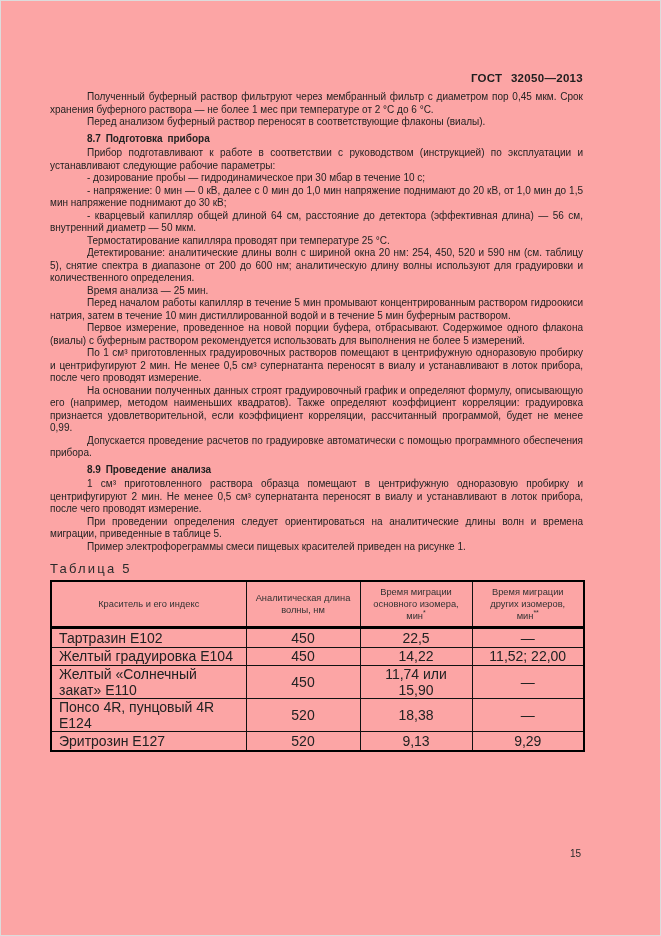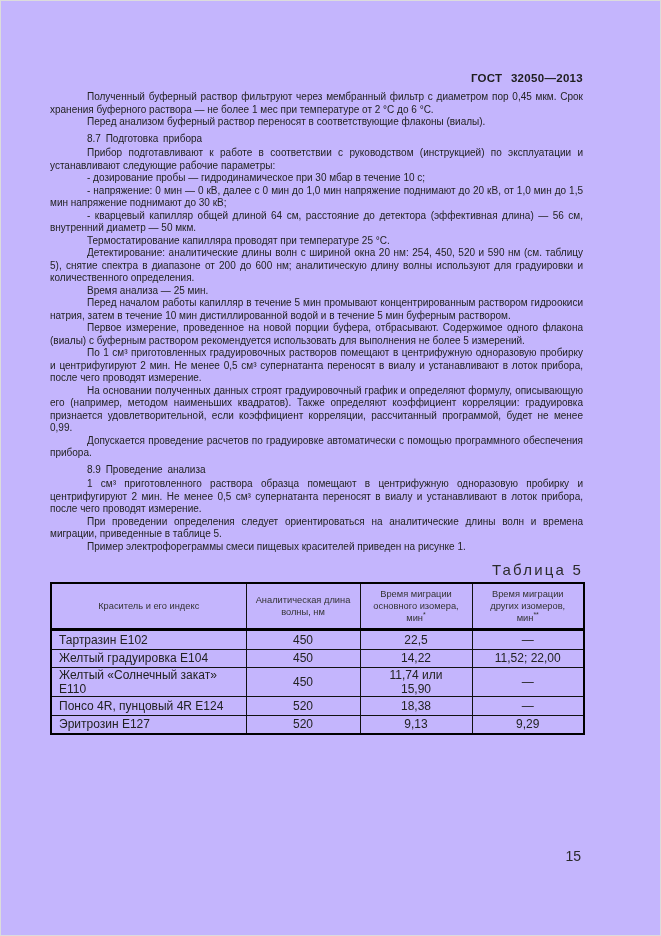--- a/index.html
+++ b/index.html
@@ -1,21 +1,21 @@
 <!DOCTYPE html>
 <html lang="ru"><head>
 <meta charset="utf-8">
 <style>
   html, body { margin: 0; padding: 0; background: #f2f2f2; }
   .page {
     position: relative;
     width: 661px;
     height: 936px;
     margin: 0 auto;
-    background: #c4b5fd;
+    background: #fca5a5;
     border: 1px solid #dcdcdc;
     box-sizing: border-box;
     overflow: hidden;
     font-family: "Liberation Sans", "DejaVu Sans", sans-serif;
     color: #1e1e1e;
   }
   .content {
     position: absolute;
     left: 49px;
     top: 71px;
@@ -31,32 +31,31 @@
   }
   .para, .heading {
     margin: 0;
     font-size: 10px;
     line-height: 12.5px;
     text-align: justify;
     text-indent: 37px;
     color: #232323;
   }
   .heading {
-    font-weight: normal;
+    font-weight: bold;
     text-align: left;
     margin-top: 4px;
     margin-bottom: 2px;
     word-spacing: 2px;
   }
   .table-label {
     margin: 8px 0 4px 0;
-    font-size: 15px;
+    font-size: 13px;
     letter-spacing: 2.2px;
     color: #2b2b2b;
-    text-align: right;
   }
   table.data-table {
     border-collapse: collapse;
     table-layout: fixed;
     width: 533px;
     border: 2px solid #000;
   }
   table.data-table th,
   table.data-table td {
     border: 1px solid #111;
@@ -67,37 +66,37 @@
     border-bottom: 3px solid #000;
     font-size: 9.3px;
     line-height: 12px;
     text-align: center;
     vertical-align: middle;
     padding: 4px 8px;
     height: 30px;
     color: #333;
   }
   table.data-table td {
-    font-size: 12px;
+    font-size: 14px;
     height: 17.5px;
-    padding: 0 16px;
+    padding: 0 9px;
     text-align: center;
     vertical-align: middle;
     color: #222;
   }
   table.data-table td.cell-left {
     text-align: left;
     padding-left: 7px;
   }
   sup { font-size: 7px; line-height: 0; }
   .page-number {
     position: absolute;
     top: 847px;
     right: 79px;
-    font-size: 14px;
+    font-size: 10px;
     color: #2a2a2a;
   }
 </style>
 </head>
 <body>
 
 <div class="page">
   <div class="content">
     <p class="doc-code">ГОСТ 32050—2013</p>
 

